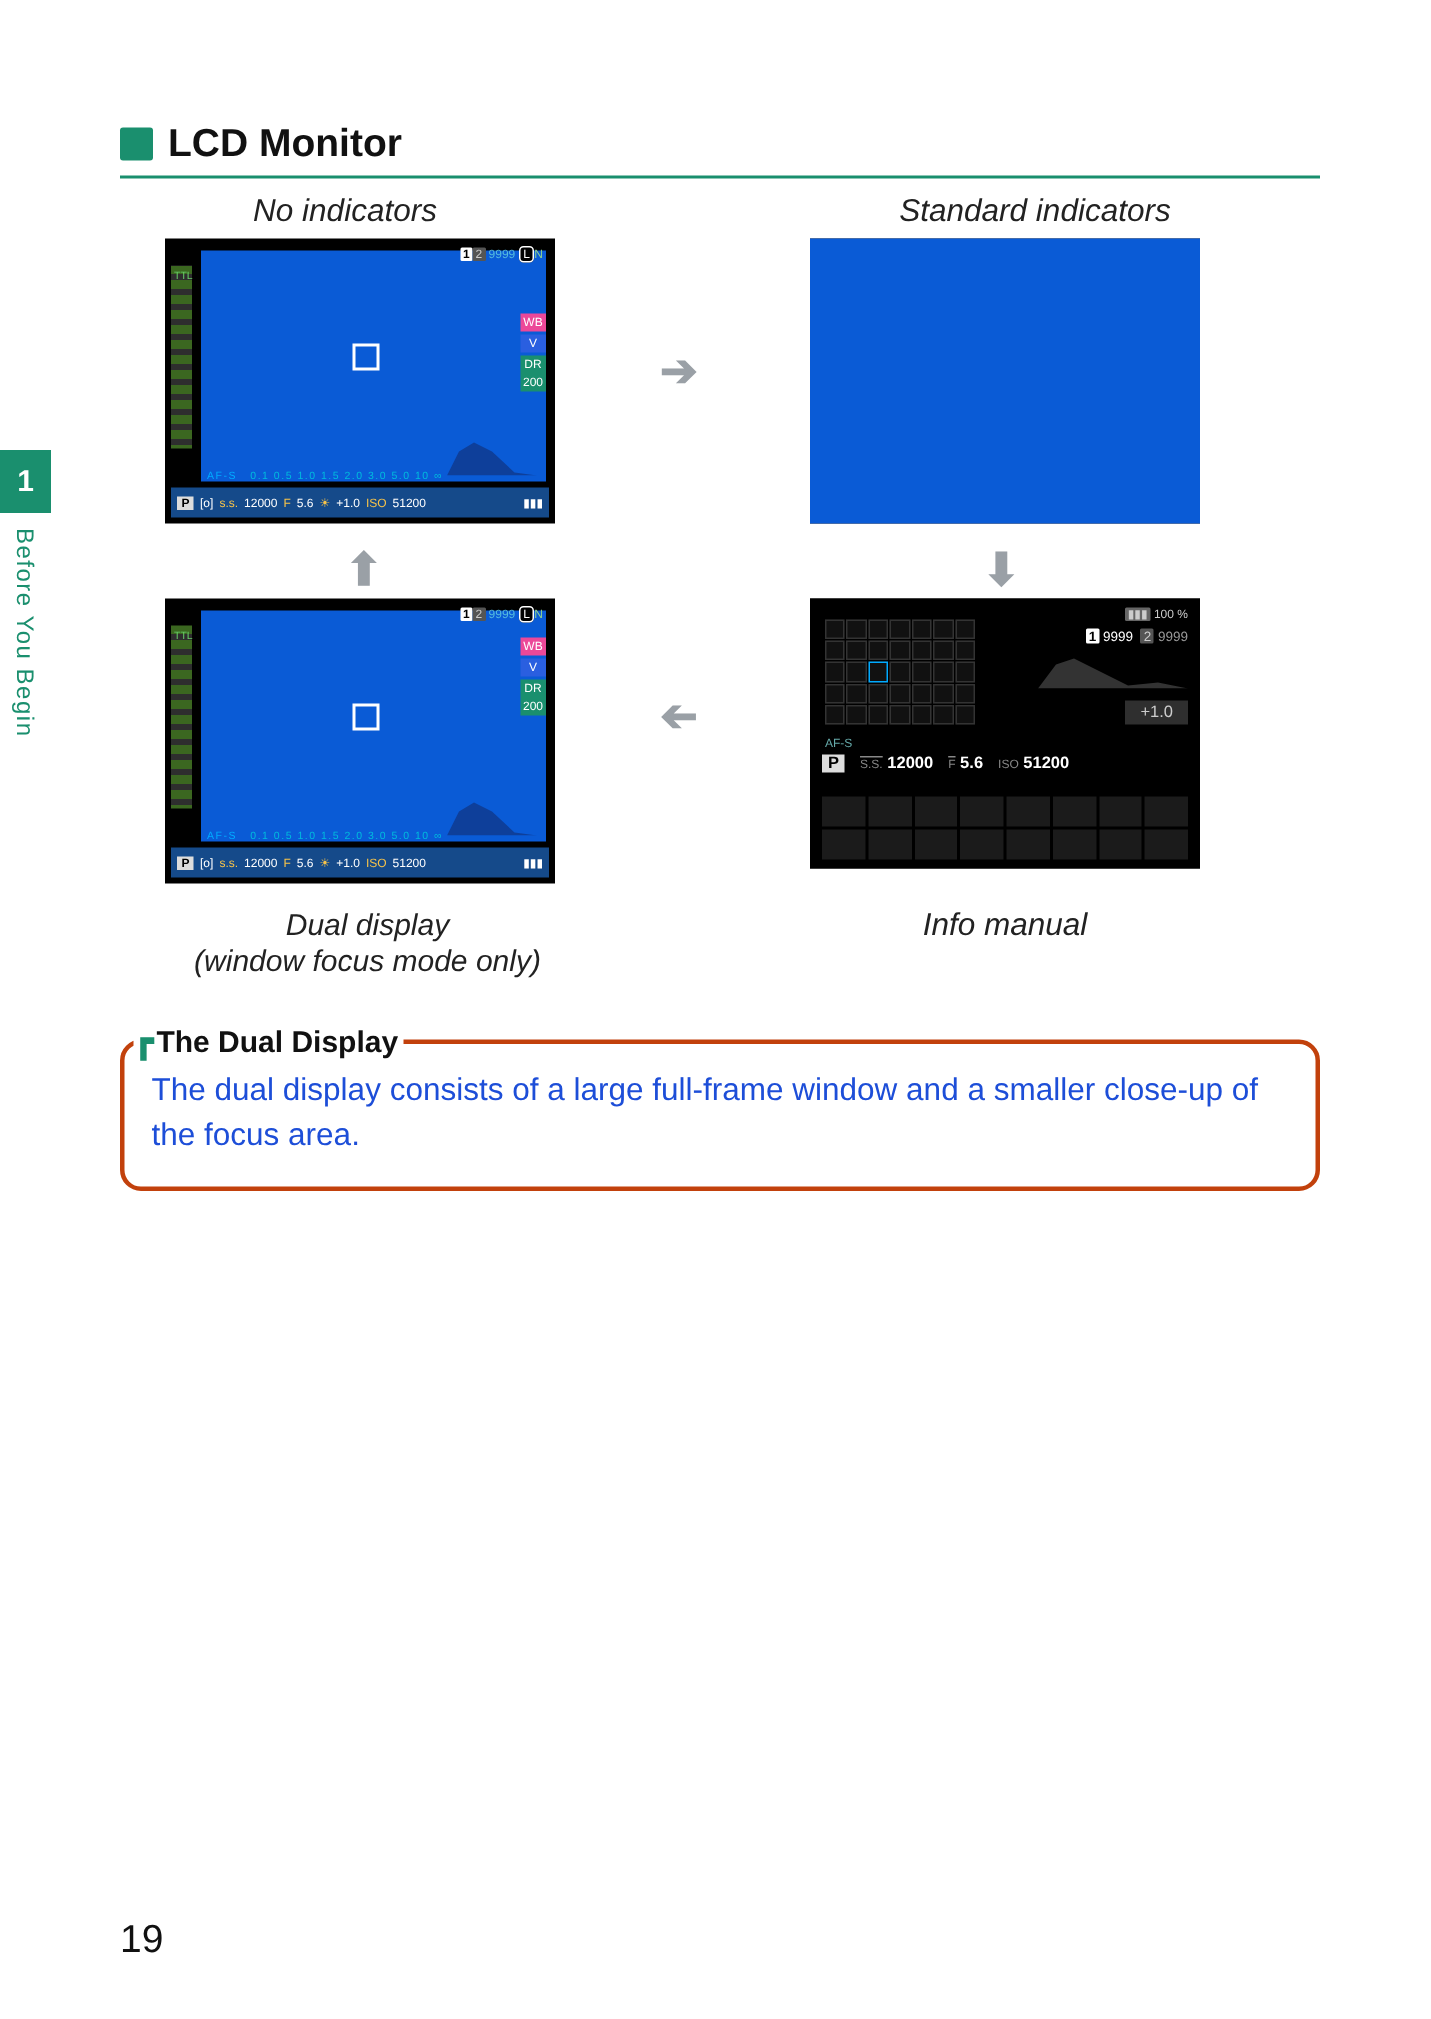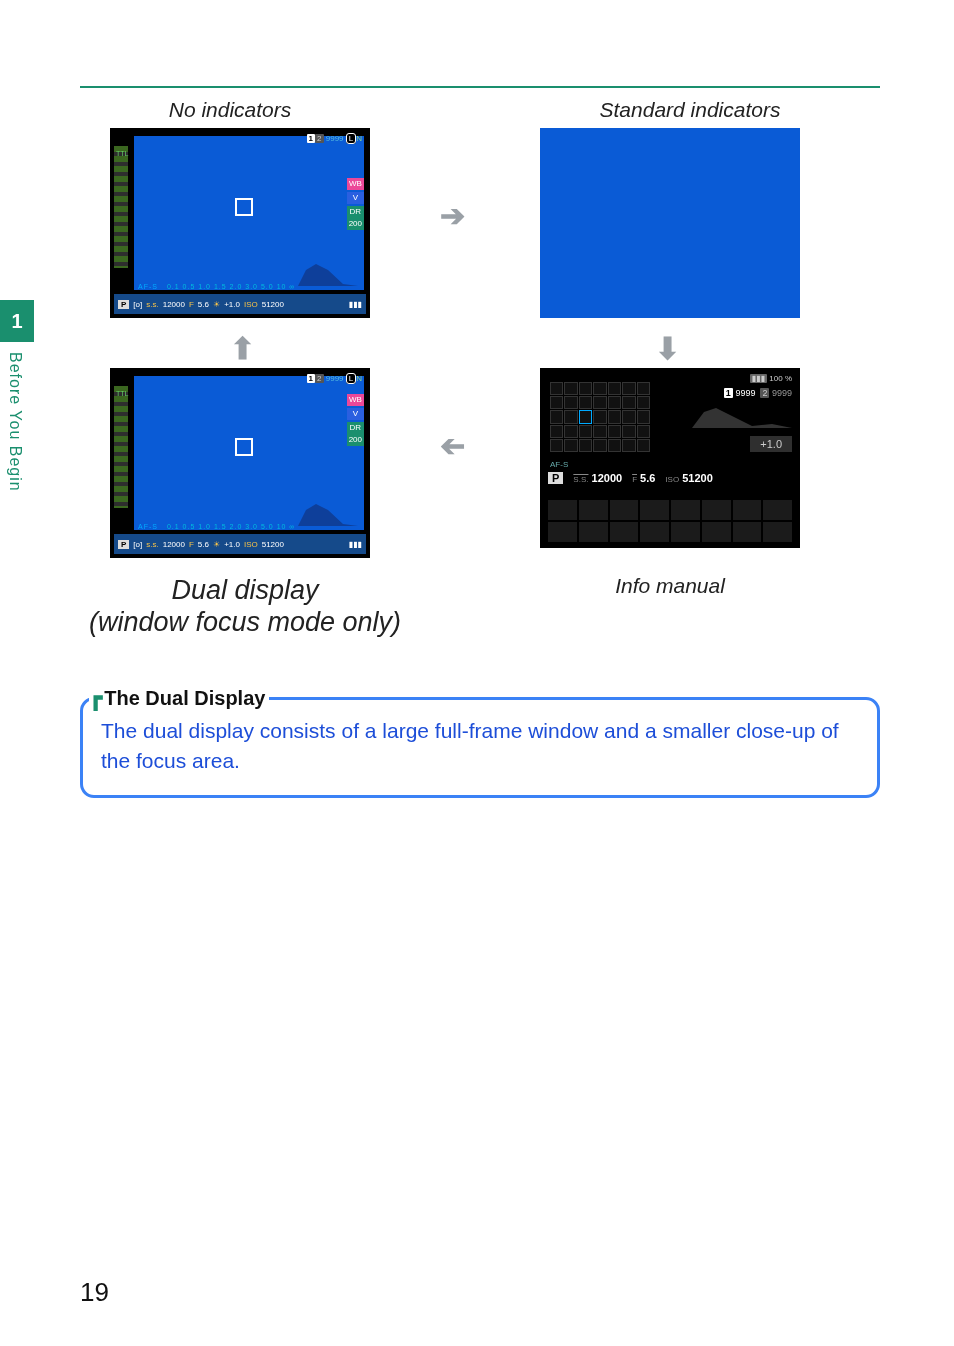--- a/index.html
+++ b/index.html
@@ -60,38 +60,42 @@
   .info-scr .histo2 { position:absolute; right:8px; top:36px; width:110px; height:24px; }
   .info-scr .afs { position:absolute; left:10px; top:92px; color:#6aa; font-size:8px; }
   .info-scr .ev { position:absolute; right:8px; top:68px; background:#2f2f2f; color:#ccc; padding:2px 10px; font-size:11px; }
   .info-scr .exprow { position:absolute; left:8px; right:8px; top:104px; display:flex; align-items:center; gap:10px; font-size:11px; color:#ddd; }
   .info-scr .exprow .p { background:#ddd; color:#000; padding:0 4px; font-weight:bold; }
   .info-scr .exprow .lbl { color:#888; font-size:8px; }
   .info-scr .exprow .val { color:#fff; font-weight:bold; }
   .info-scr .filmstrip { position:absolute; left:8px; right:8px; bottom:6px; height:42px; display:grid; grid-template-columns:repeat(8,1fr); grid-template-rows:repeat(2,1fr); gap:2px; }
   .info-scr .filmstrip div { background:#1b1b1b; }
   .bot-caps { position:relative; margin-top: 6px; height:60px; }
-  .bot-caps .bc-left { position:absolute; left:0; width:330px; text-align:center; font-style:italic; font-size:27px; color:#222; line-height:1.2; }
+  .bot-caps .bc-left { position:absolute; left:0; width:330px; text-align:center; font-style:italic; font-size:20px; color:#222; line-height:1.2; }
   .bot-caps .bc-right { position:absolute; left:455px; width:270px; text-align:center; font-style:italic; font-size:21px; color:#222; }
-  .callout { position:relative; margin-top: 63px; border:3px solid #3b82f6; border-radius:14px; padding: 16px 18px 18px 18px; }
+  .callout { position:relative; margin-top: 28px; border:3px solid #c2410c; border-radius:14px; padding: 16px 18px 18px 18px; }
   .callout .ct-title { position:absolute; top:-15px; left:6px; background:#fff; padding:0 4px 0 0; font-weight:bold; font-size:20px; color:#111; }
   .callout .ct-title .lead { color:#1a8f6e; font-size:22px; margin-right:2px; }
   .callout p { font-size:21px; line-height:1.45; color:#1d4ed8; }
   .pagenum { position:absolute; left:80px; bottom:38px; font-size:26px; color:#111; }
 </style>
 </head>
 <body>
 
 <div class="page">
   <div class="side-tab">
     <div class="num-box">1</div>
     <div class="vtext">Before You Begin</div>
   </div>
 
   <div class="content">
+    <div class="hdr-row">
+      <div class="hdr-sq"></div>
+      <div class="hdr-title">LCD Monitor</div>
+    </div>
     <div class="hdr-line"></div>
 
     <div class="caps-row">
       <div class="cap" style="width:300px">No indicators</div>
       <div class="cap">Standard indicators</div>
     </div>
 
     <div class="grid">
 
       <div class="arrow ar-right">➔</div>

